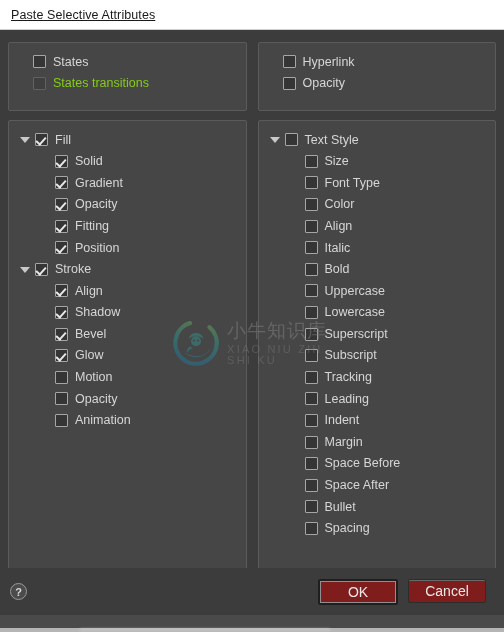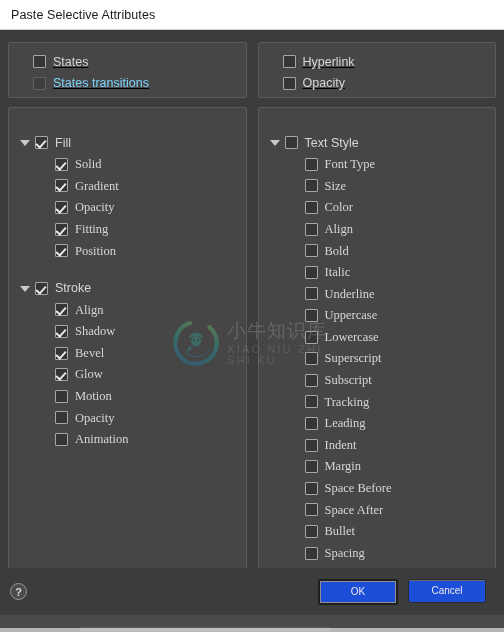--- a/index.html
+++ b/index.html
@@ -30,20 +30,21 @@
     border-bottom: 1px solid #cfcfcf;
     display: flex;
     align-items: center;
     padding-left: 11px;
     box-sizing: border-box;
   }
   .titlebar-text {
     font-size: 12.5px;
     color: #1a1a1a;
     letter-spacing: 0.1px;
+    text-decoration: underline;
   }
 
   
   .dialog-body {
     position: relative;
     height: 555px;
     padding: 12px 8px 0 8px;
     box-sizing: border-box;
     display: flex;
     gap: 11px;
@@ -56,33 +57,33 @@
     gap: 9px;
   }
 
   .panel {
     background: #464646;
     border: 1px solid #5b5b5b;
     border-radius: 2px;
     box-sizing: border-box;
     padding: 8px 0 8px 0;
   }
-  .panel.top-panel { height: 56px; text-decoration: underline; }
+  .panel.top-panel { height: 69px; }
   .panel.grow { flex: 1 1 auto; }
 
   
   .row {
     display: flex;
     align-items: center;
     height: 21.6px;
     padding-left: 10px;
     box-sizing: border-box;
   }
-  .row.indent-group { padding-left: 10px; margin-top: 16px; }
-  .row.indent-child { padding-left: 46px; font-family: Liberation Serif, serif; }
+  .row.indent-group { padding-left: 10px; }
+  .row.indent-child { padding-left: 46px; }
   .row.indent-plain { padding-left: 24px; }
 
   .tri {
     width: 13px;
     height: 13px;
     margin-right: 3px;
     position: relative;
     flex: 0 0 auto;
   }
   .tri::after {
@@ -121,21 +122,21 @@
     background: #3f3f3f;
     border-color: #616161;
   }
 
   .lbl {
     font-size: 12.5px;
     color: #d6d6d6;
     line-height: 1;
     white-space: nowrap;
   }
-  .lbl.disabled { color: #7dd3fc; }
+  .lbl.disabled { color: #84cc16; }
 
   
   .footer {
     position: absolute;
     left: 0;
     bottom: 17px;
     width: 504px;
     height: 47px;
     background: #3c3c3c;
     display: flex;
@@ -160,25 +161,25 @@
   }
   .btn-group {
     margin-left: auto;
     display: flex;
     gap: 10px;
     padding-right: 8px;
   }
   .btn {
     min-width: 76px;
     height: 22px;
-    background: #1d4ed8;
+    background: #7f1d1d;
     border: 1px solid #2c2c2c;
     border-radius: 2px;
     color: #e8e8e8;
-    font-size: 10px;
+    font-size: 14px;
     font-family: "Liberation Sans", sans-serif;
     display: flex;
     align-items: center;
     justify-content: center;
     cursor: pointer;
     box-shadow: inset 0 1px 0 #6a6a6a;
   }
   .btn.default {
     border: 2px solid #1f1f1f;
     outline: 1px solid #8f8f8f;
@@ -340,45 +341,41 @@
           </div>
         </div>
       <div class="panel grow">
           <div class="row indent-group">
             <span class="tri"></span>
             <span class="cb"></span>
             <span class="lbl">Text Style</span>
           </div>
           <div class="row indent-child">
             <span class="cb"></span>
+            <span class="lbl">Size</span>
+          </div>
+          <div class="row indent-child">
+            <span class="cb"></span>
             <span class="lbl">Font Type</span>
           </div>
           <div class="row indent-child">
             <span class="cb"></span>
-            <span class="lbl">Size</span>
-          </div>
-          <div class="row indent-child">
-            <span class="cb"></span>
             <span class="lbl">Color</span>
           </div>
           <div class="row indent-child">
             <span class="cb"></span>
             <span class="lbl">Align</span>
           </div>
           <div class="row indent-child">
             <span class="cb"></span>
+            <span class="lbl">Italic</span>
+          </div>
+          <div class="row indent-child">
+            <span class="cb"></span>
             <span class="lbl">Bold</span>
-          </div>
-          <div class="row indent-child">
-            <span class="cb"></span>
-            <span class="lbl">Italic</span>
-          </div>
-          <div class="row indent-child">
-            <span class="cb"></span>
-            <span class="lbl">Underline</span>
           </div>
           <div class="row indent-child">
             <span class="cb"></span>
             <span class="lbl">Uppercase</span>
           </div>
           <div class="row indent-child">
             <span class="cb"></span>
             <span class="lbl">Lowercase</span>
           </div>
           <div class="row indent-child">

